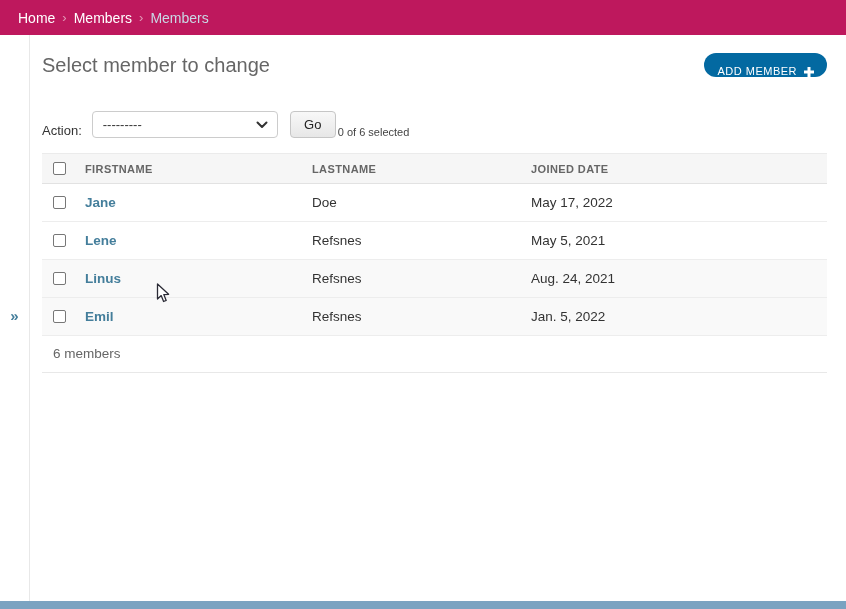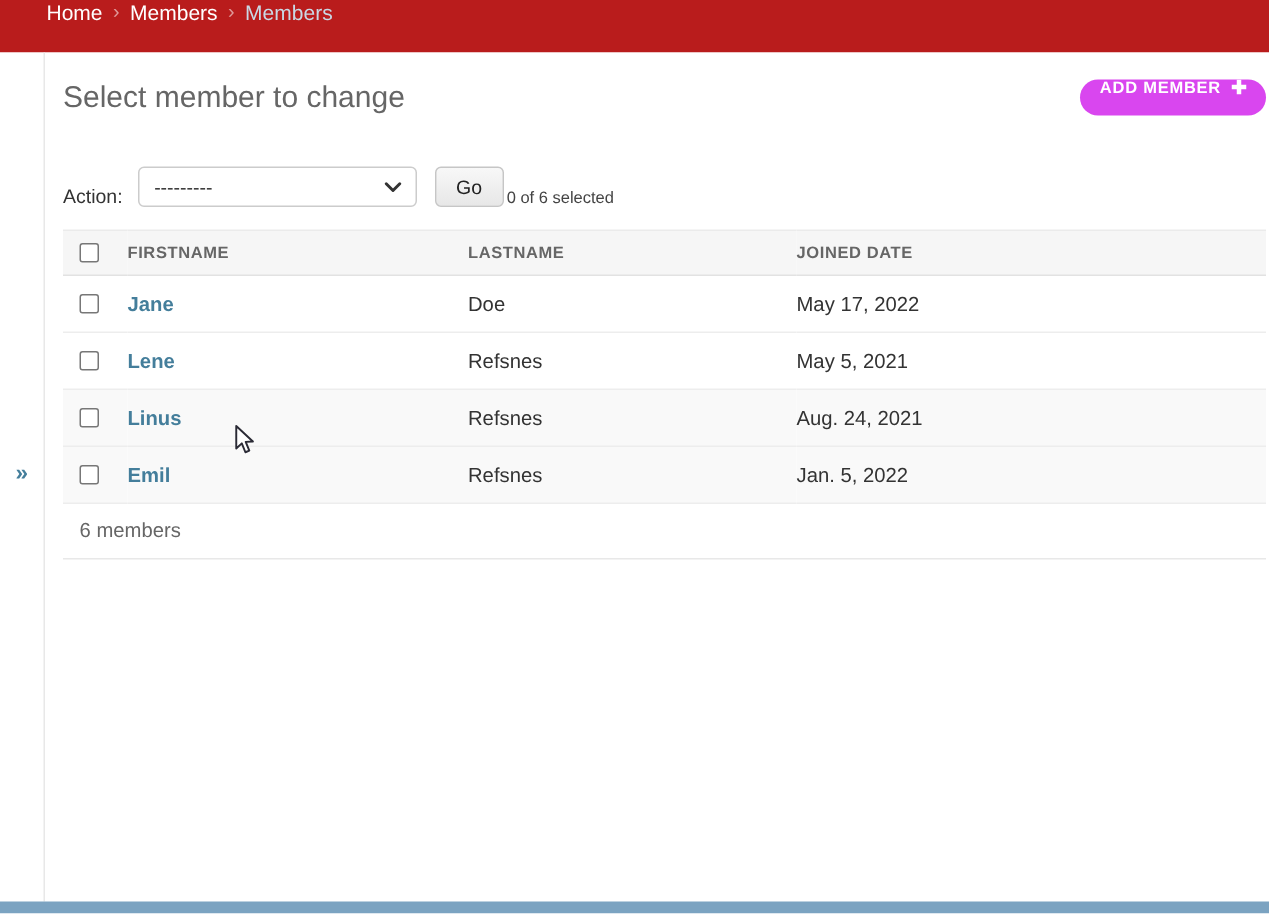--- a/index.html
+++ b/index.html
@@ -12,24 +12,24 @@
   #screen {
     position: relative;
     width: 846px; height: 609px;
     background: #fff;
     overflow: hidden;
   }
 
   
   .breadcrumbs {
     height: 35px;
-    background: #b91c1c;
+    background: #be185d;
     display: flex;
-    align-items: flex-start;
-    padding-left: 31px;
+    align-items: center;
+    padding-left: 18px;
     font-size: 14px;
     gap: 7px;
   }
   .breadcrumbs a { color: #ffffff; text-decoration: none; cursor: pointer; }
   .breadcrumbs .sep { color: rgba(255,255,255,0.55); font-size: 13px; }
   .breadcrumbs .current { color: #C9D8E5; }
 
   
   .nav-sidebar {
     position: absolute;
@@ -47,48 +47,48 @@
     font-size: 15px;
     font-weight: 700;
     cursor: pointer;
     user-select: none;
   }
 
   
   .content {
     position: absolute;
     left: 30px; top: 35px; right: 0; bottom: 8px;
-    padding: 17px 2px 0 12px;
+    padding: 17px 19px 0 12px;
     background: #fff;
   }
 
   .title-row {
     display: flex;
     align-items: flex-start;
     justify-content: space-between;
   }
   h1.page-title {
     font-size: 20px;
     font-weight: 400;
     color: #666;
     line-height: 26px;
   }
   .add-btn {
     height: 24px;
     margin-top: 1px;
     padding: 0 13px;
-    background: #d946ef;
+    background: #0369a1;
     border: none;
     border-radius: 12px;
     color: #fff;
     font-size: 11px;
-    font-weight: 700;
+    font-weight: 400;
     letter-spacing: 0.5px;
     display: inline-flex;
-    align-items: flex-start;
+    align-items: flex-end;
     gap: 7px;
     cursor: pointer;
     font-family: inherit;
   }
   .add-btn svg { display: block; }
 
   
   .actions-row {
     margin-top: 33px;
     display: flex;

